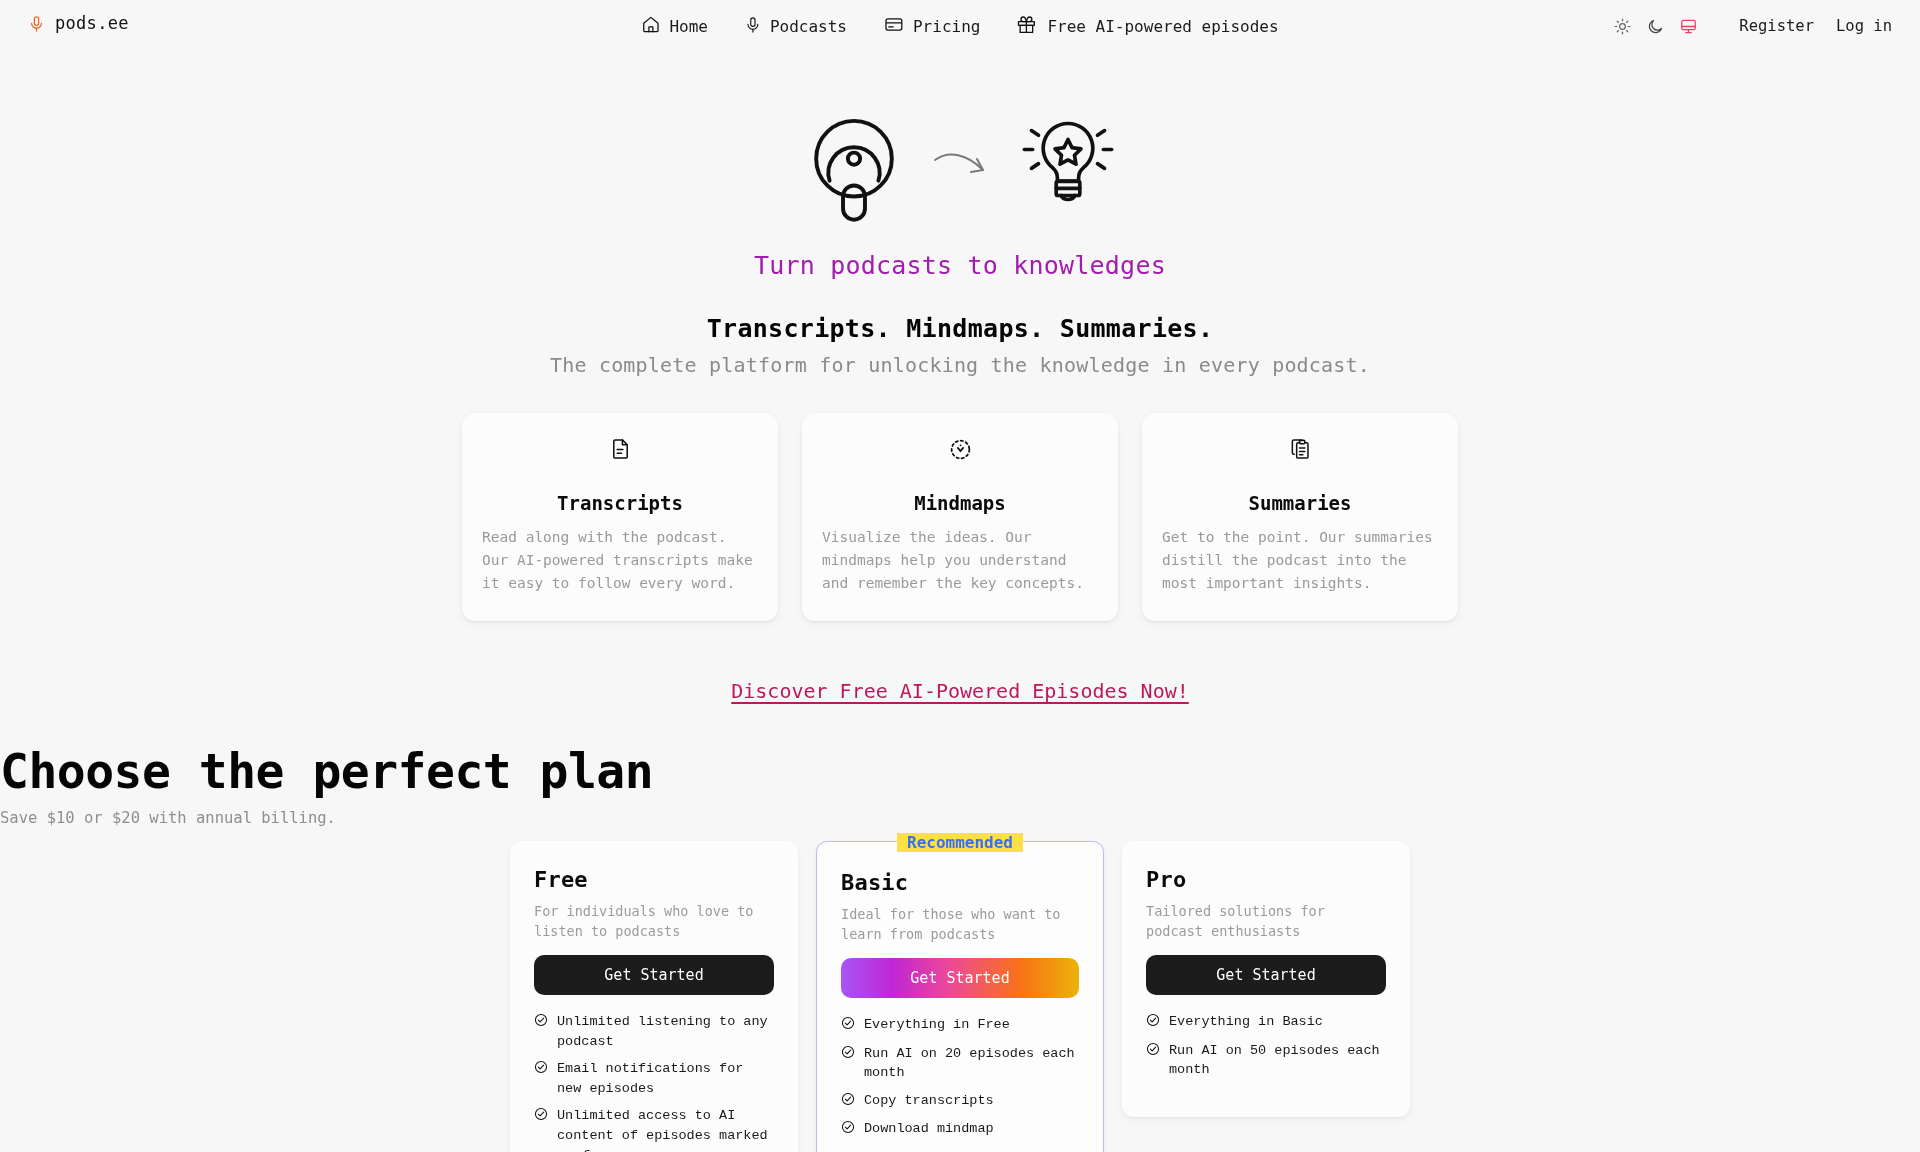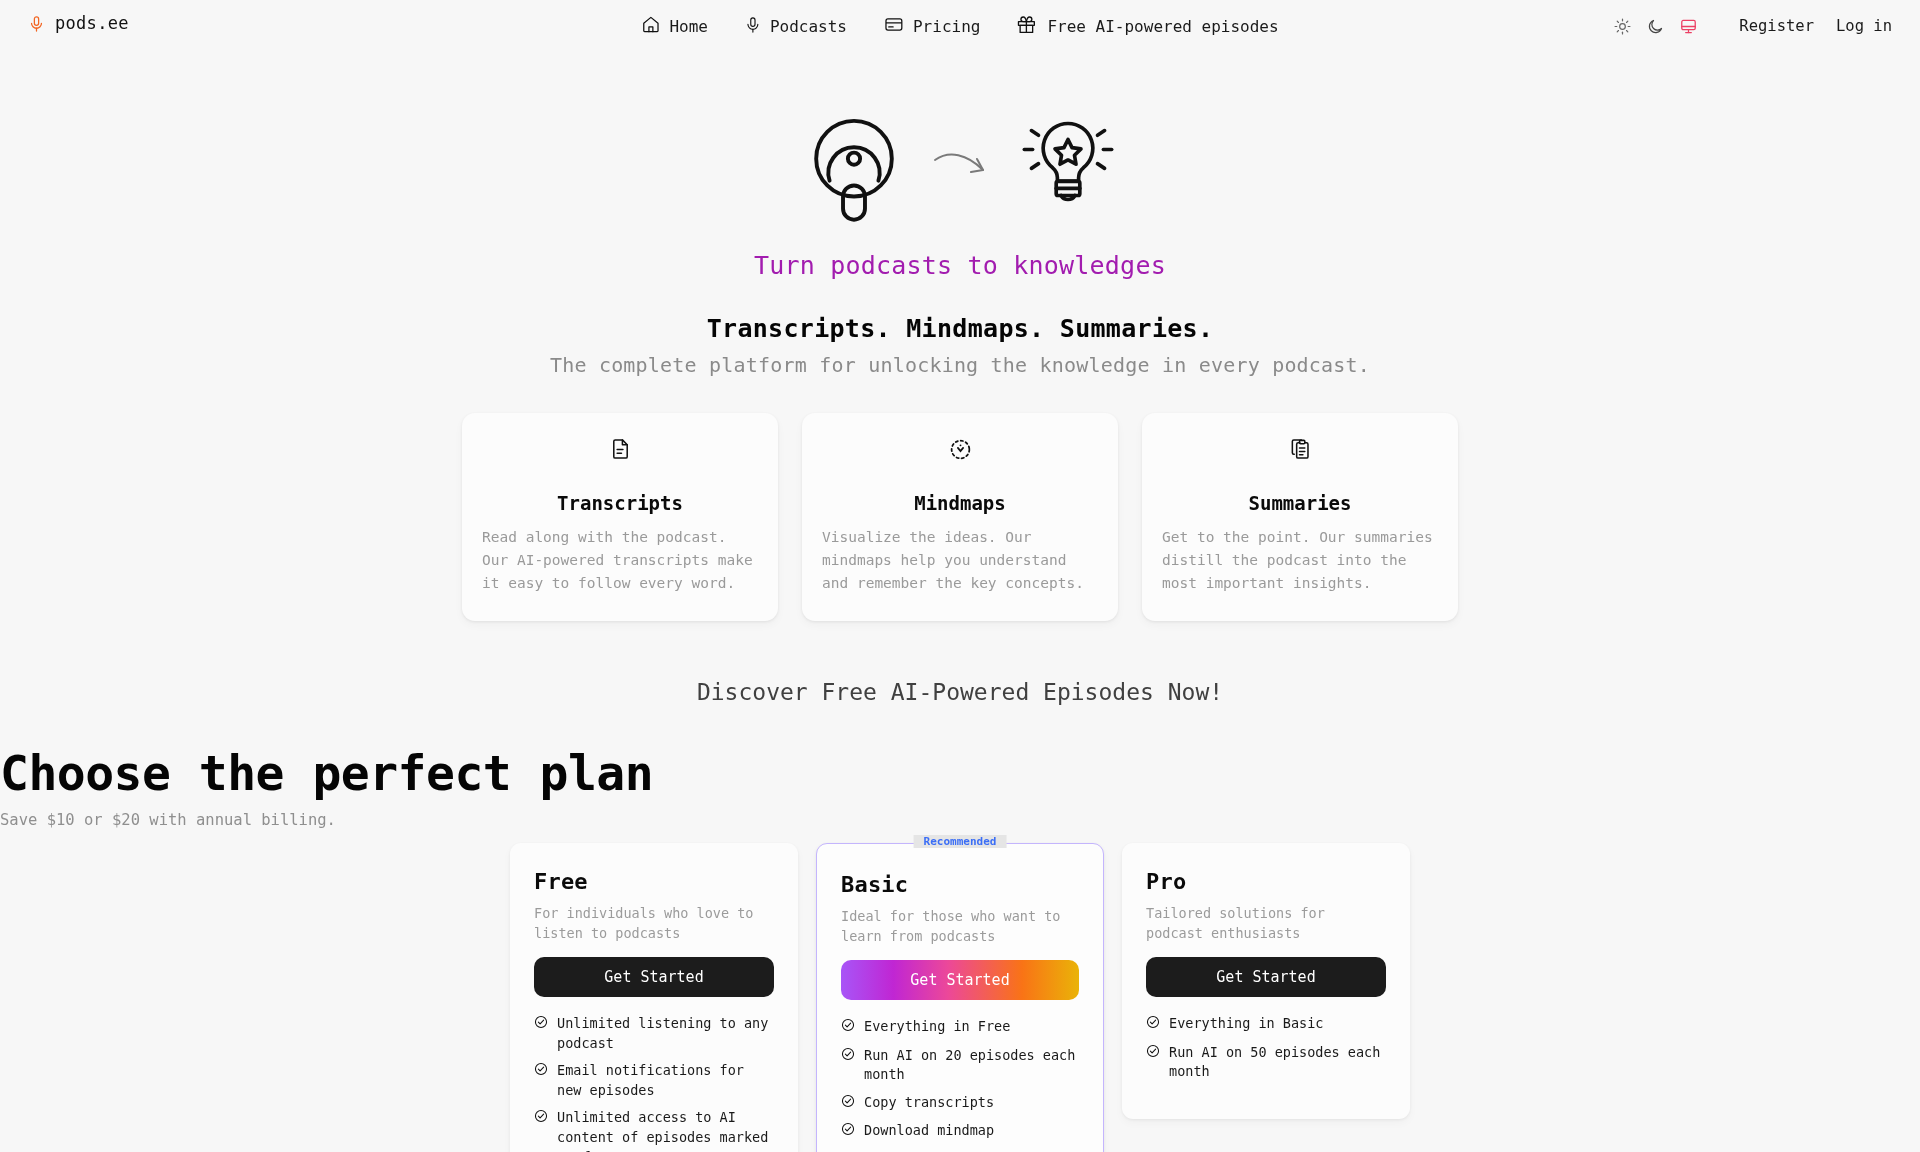--- a/index.html
+++ b/index.html
@@ -111,22 +111,23 @@
     font-size: 14.5px;
     color: #9a9a9a;
     line-height: 1.58;
     margin-top: 12px;
     text-align: left;
   }
 
   
   .discover-wrap { text-align: center; margin-top: 58px; }
   .discover-link {
-    font-size: 23px;
-    color: #404040;
+    font-size: 20px;
+    color: #be185d;
+    text-decoration: underline;
     text-underline-offset: 4px;
     cursor: pointer;
   }
 
   
   .pricing-head { text-align: left; margin-top: 40px; }
   .pricing-title {
     font-size: 48px;
     font-weight: 700;
     letter-spacing: -0.5px;
@@ -156,23 +157,23 @@
   .plan.recommended {
     border: 1.5px solid #c4b5fd;
     background: #fdfdfd;
     padding-top: 28px;
   }
   .rec-badge {
     position: absolute;
     top: -9px;
     left: 50%;
     transform: translateX(-50%);
-    background: #e5e5e5;
+    background: #fde047;
     padding: 0 10px;
-    font-size: 11px;
+    font-size: 16px;
     font-weight: 700;
     color: #3b6ef6;
     white-space: nowrap;
   }
   .plan-name {
     font-size: 22px;
     font-weight: 700;
     color: #0a0a0a;
     letter-spacing: 0.2px;
   }
@@ -203,21 +204,21 @@
   .pfeat {
     display: flex;
     align-items: flex-start;
     gap: 9px;
     font-size: 13.5px;
     color: #1a1a1a;
     line-height: 1.45;
     margin-bottom: 7px;
   }
   .pfeat .check { flex: 0 0 auto; margin-top: 2px; }
-  .pfeat .txt { padding-top: 1px; }
+  .pfeat .txt { padding-top: 1px; font-family: Liberation Mono, monospace; }
   .pfeat em { font-style: italic; }
   .star { color: #f97316; }
 </style>
 </head>
 <body>
 
 <div class="nav">
   <div class="brand">
     <span>
       <svg width="17" height="22" viewBox="0 0 24 24" fill="none" stroke="#f26522" stroke-width="1.8" stroke-linecap="round">

